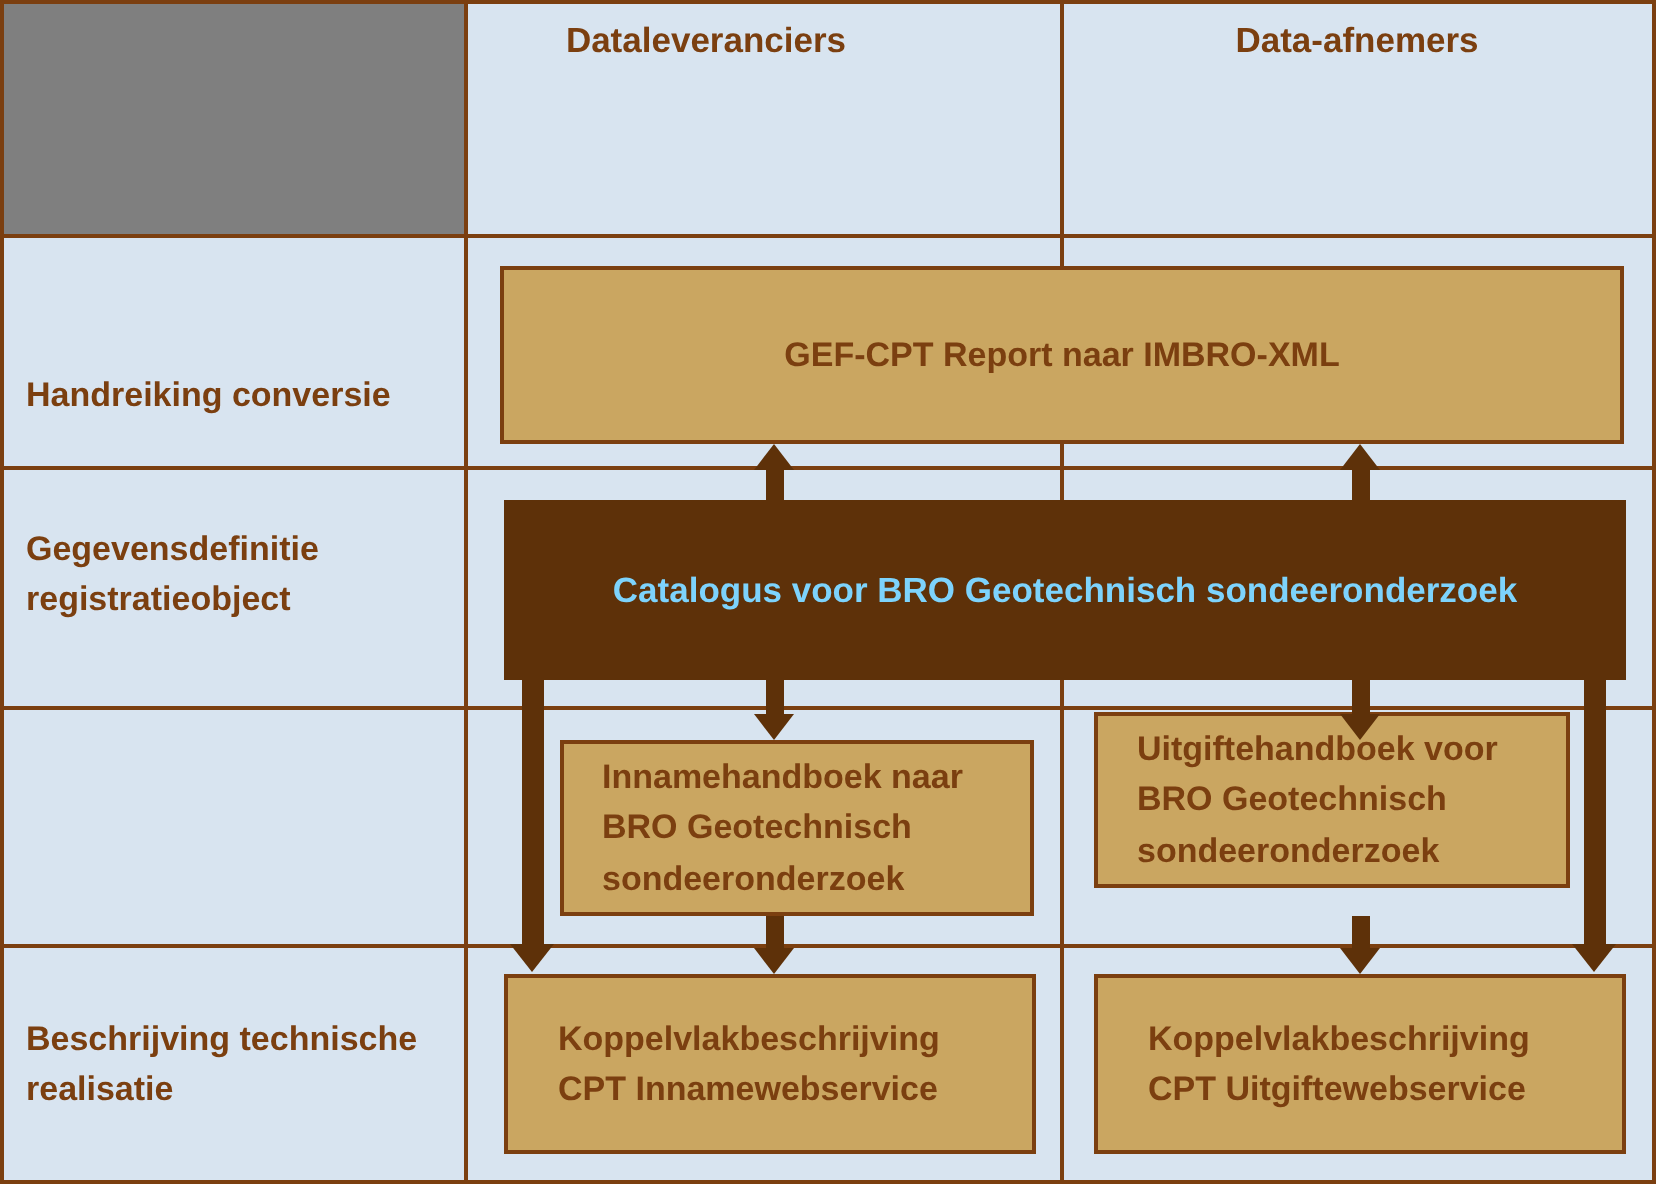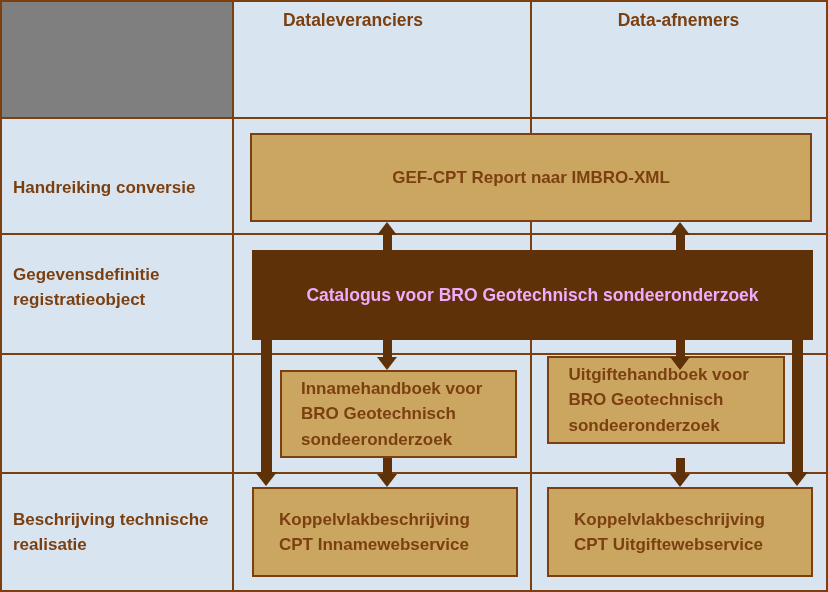--- a/index.html
+++ b/index.html
@@ -48,39 +48,39 @@
   }
   .col-header.c2{left:220px;width:266px;}
   .col-header.c3{left:531px;width:295px;}
 
   .row-header{
     position:absolute;left:0;width:232px;
     display:flex;align-items:center;
     padding-left:13px;padding-right:6px;
     font-size:17px;line-height:1.5;z-index:3;
   }
-  .row-header.r1{top:118px;height:139px;}
+  .row-header.r1{top:128px;height:139px;}
   .row-header.r2{top:235px;height:104px;}
   .row-header.r3{top:355px;height:117px;}
   .row-header.r4{top:474px;height:116px;}
 
   .doc-box{
     position:absolute;
     background:var(--tan);
     border:2px solid var(--brown);
     display:flex;align-items:center;justify-content:center;
     text-align:left;
     font-size:17px;line-height:1.5;
     z-index:4;
   }
   .doc-box .txt{display:block;}
   .box-gef{left:250px;top:133px;width:562px;height:89px;}
   .box-catalogus{
     left:252px;top:250px;width:561px;height:90px;
-    background:var(--dark);border:none;color:#f0abfc;font-size:17.5px;
+    background:var(--dark);border:none;color:#7dd3fc;font-size:17.5px;
   }
   .box-innamehandboek{left:280px;top:370px;width:237px;height:88px;}
   .box-uitgiftehandboek{left:547px;top:356px;width:238px;height:88px;}
   .box-innamehandboek .txt,.box-uitgiftehandboek .txt{width:195px;}
   .box-koppelvlak-inname{left:252px;top:487px;width:266px;height:90px;}
   .box-koppelvlak-uitgifte{left:547px;top:487px;width:266px;height:90px;}
   .box-koppelvlak-inname .txt,.box-koppelvlak-uitgifte .txt{width:212px;}
 
   .arrow{position:absolute;z-index:5;}
   .arrow .shaft{position:absolute;background:var(--dark);}
@@ -134,21 +134,21 @@
       <span>Beschrijving technische realisatie</span>
     </div>
 
   <div class="doc-box box-gef">
     <span class="txt">GEF-CPT Report naar IMBRO-XML</span>
   </div>
   <div class="doc-box box-catalogus">
     <span class="txt">Catalogus voor BRO Geotechnisch sondeeronderzoek</span>
   </div>
   <div class="doc-box box-innamehandboek">
-    <span class="txt">Innamehandboek voor BRO Geotechnisch sondeeronderzoek</span>
+    <span class="txt">Innamehandboek naar BRO Geotechnisch sondeeronderzoek</span>
   </div>
   <div class="doc-box box-uitgiftehandboek">
     <span class="txt">Uitgiftehandboek voor BRO Geotechnisch sondeeronderzoek</span>
   </div>
   <div class="doc-box box-koppelvlak-inname">
     <span class="txt">Koppelvlakbeschrijving CPT Innamewebservice</span>
   </div>
   <div class="doc-box box-koppelvlak-uitgifte">
     <span class="txt">Koppelvlakbeschrijving CPT Uitgiftewebservice</span>
   </div>

